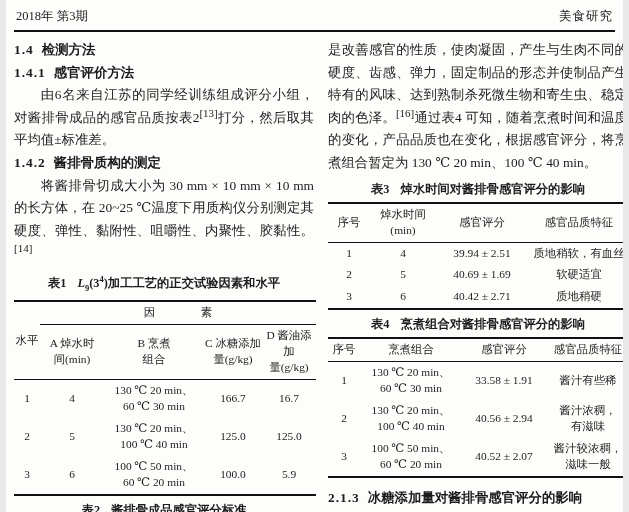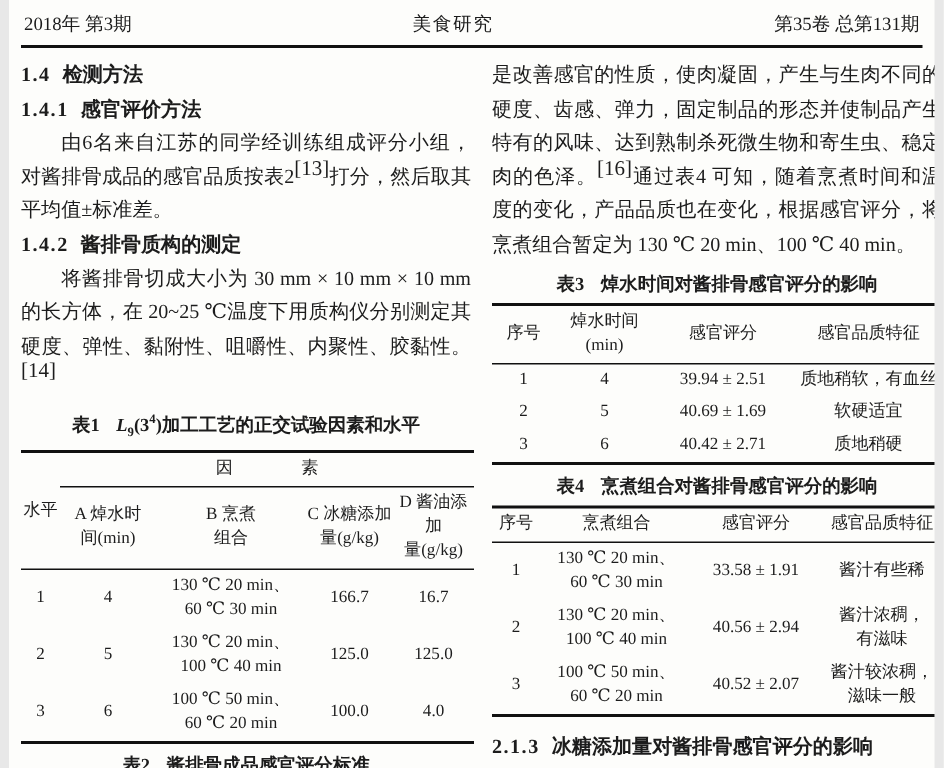--- a/index.html
+++ b/index.html
@@ -16,21 +16,21 @@
   .hdr-rule { border-top:2px solid #111; margin-bottom:7px; }
 
   .columns { display:flex; gap:14px; }
   .col { width:300px; flex:0 0 300px; }
 
   .bodytext { font-size:13.4px; line-height:22.6px; text-align:justify; }
   p { margin:0; text-indent:2em; }
   p.noindent { text-indent:0; }
   .section { font-weight:bold; font-size:13.4px; line-height:22.6px; white-space:nowrap; }
   .secnum { letter-spacing:1px; margin-right:0.6em; }
-  sup.ref { font-size:14px; line-height:0; }
+  sup.ref { font-size:11px; line-height:0; }
 
   .tbl-caption { text-align:center; font-weight:bold; font-size:12.3px;
                  margin:7px 0 5px 0; line-height:15px; }
   .cap-label { margin-right:0.9em; }
   .it { font-style:italic; }
   .tbl-caption sub, .tbl-caption sup { font-size:8.5px; }
 
   table.tbl { width:100%; border-collapse:collapse; table-layout:fixed;
               font-size:11.4px; line-height:1.4; text-align:center;
               border-top:2px solid #111; border-bottom:2px solid #111; }
@@ -42,21 +42,20 @@
   .narrow { word-break:break-all; }
 </style>
 </head>
 <body>
 
 <div class="page">
 
   <div class="hdr">
     <span>2018年  第3期</span>
     <span class="hdr-center">美食研究</span>
-    <span>第35卷  总第131期</span>
   </div>
   <div class="hdr-rule"></div>
 
   <div class="columns">
 
     <div class="col bodytext">
 
       <div class="section">
         <span class="secnum">1.4</span><span>检测方法</span>
       </div>
@@ -117,21 +116,21 @@
 100 ℃ 40 min</td>
             <td>125.0</td>
             <td>125.0</td>
           </tr>
           <tr>
             <td>3</td>
             <td>6</td>
             <td class="pre">100 ℃ 50 min、
 60 ℃ 20 min</td>
             <td>100.0</td>
-            <td>4.0</td>
+            <td>5.9</td>
           </tr>
         </tbody>
       </table>
 
       <div class="tbl-caption">
         <span class="cap-label">表2</span><span>酱排骨成品感官评分标准</span>
       </div>
 
     </div>
 

